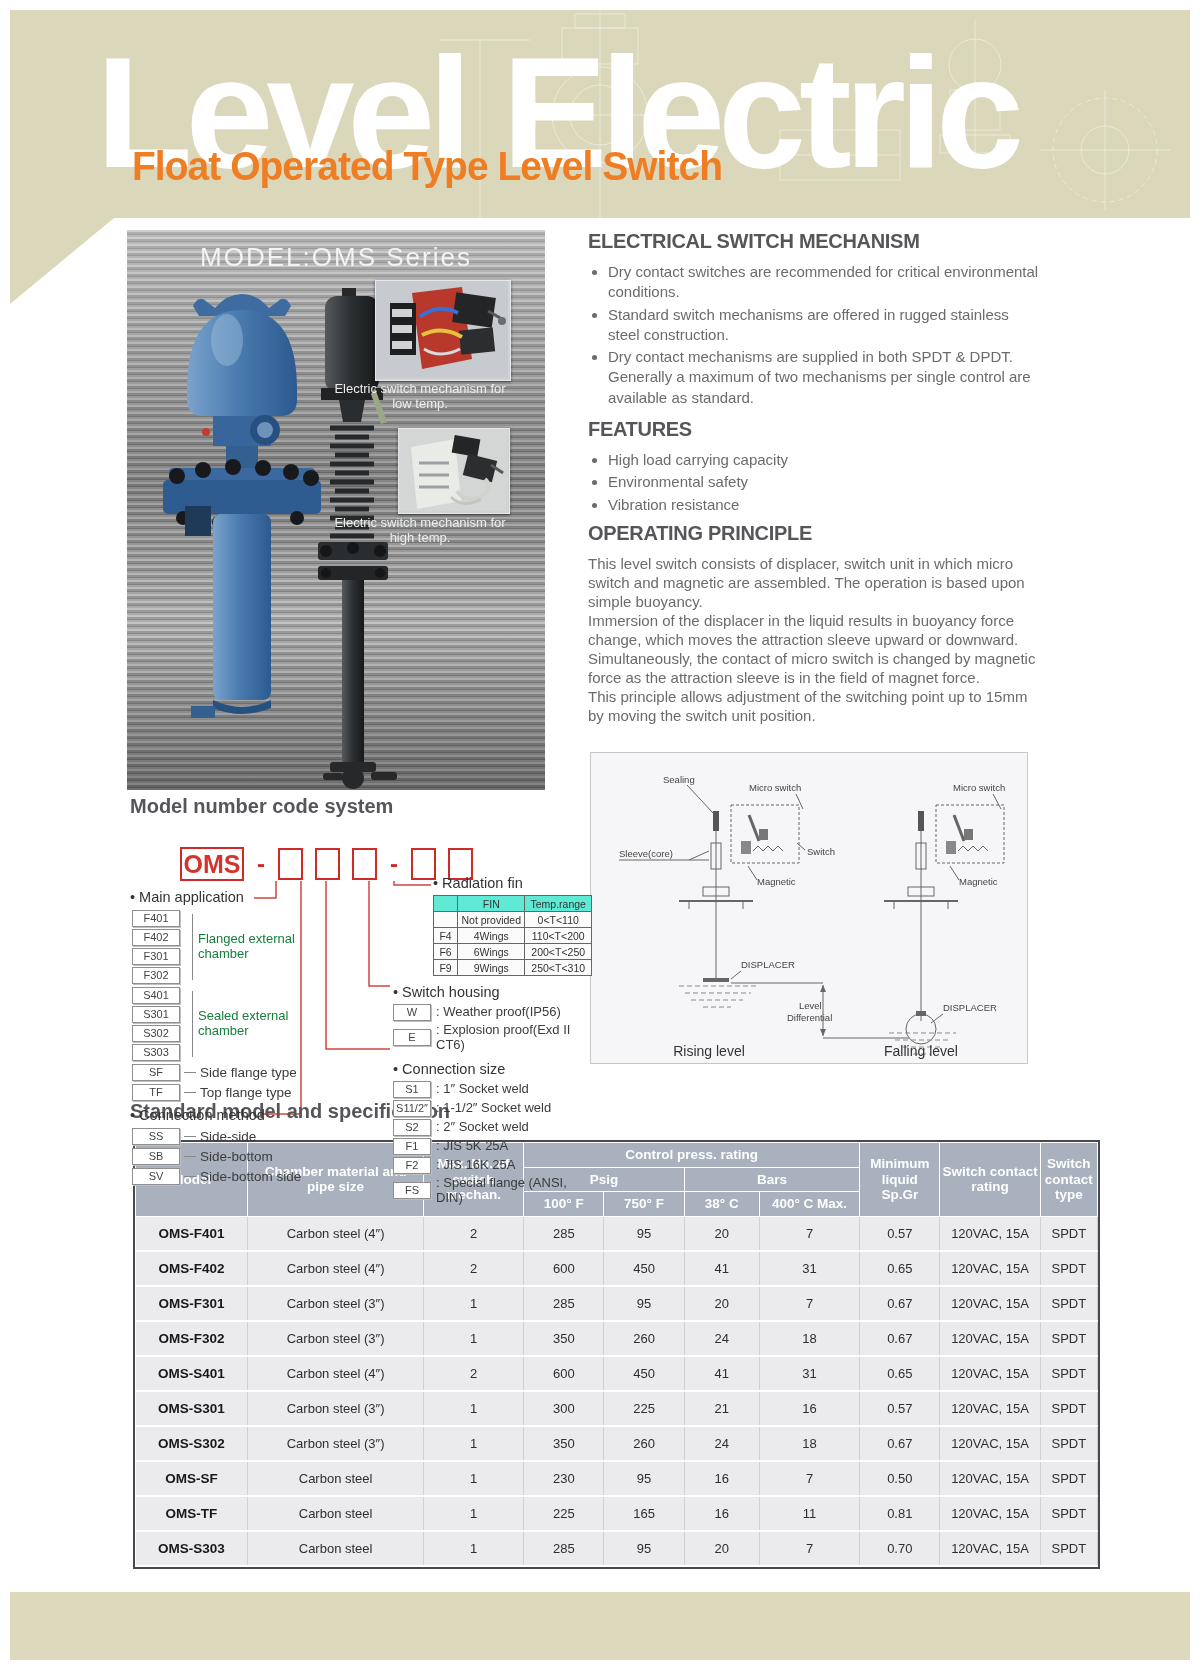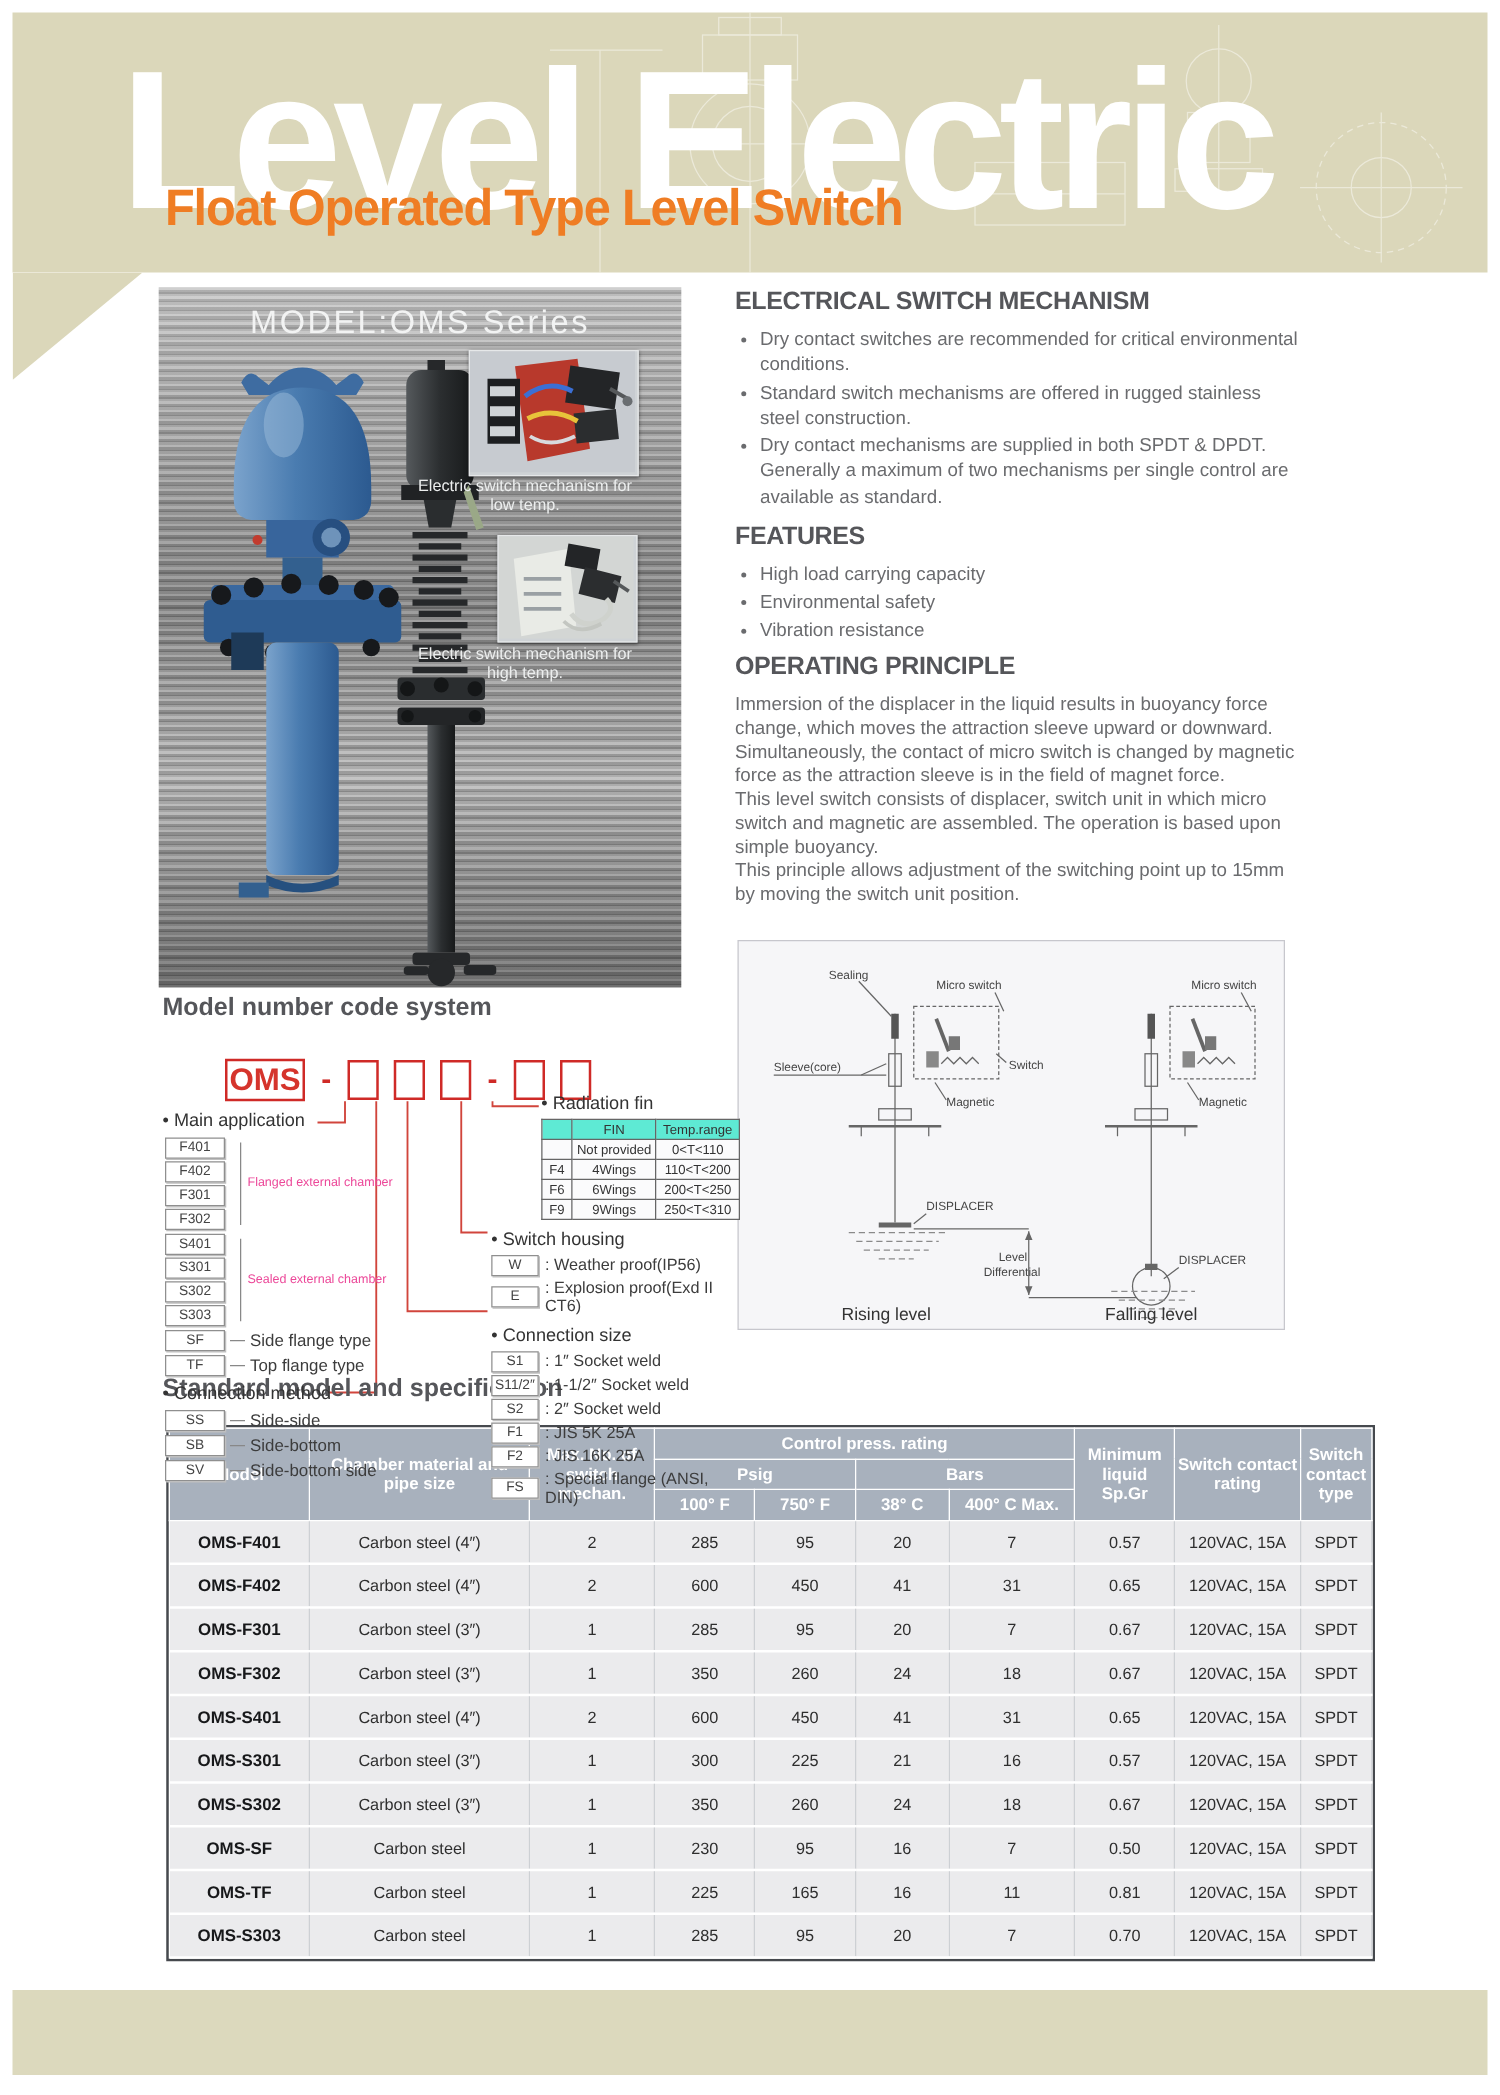--- a/index.html
+++ b/index.html
@@ -51,21 +51,21 @@
   .sbox{width:21px;height:28px;border:2px solid #cf2a27;background:#fff;}
   .colL{position:absolute;left:0;top:44px;width:240px;z-index:1;}
   .colR{position:absolute;left:263px;top:30px;width:199px;z-index:1;}
   .bullet-label{font-size:14.5px;color:#333;height:18px;}
   .bullet-label::before{content:"• ";}
   .code-group{display:flex;align-items:center;gap:5px;margin:3px 0 3px 2px;}
   .codes-col{display:flex;flex-direction:column;gap:2px;}
   .code-box{width:46px;height:15px;line-height:15px;text-align:center;border:1px solid #8f8f8f;background:#fff;
     box-shadow:1px 1px 0 #bfbfbf;font-size:11px;color:#444;}
   .bracket{align-self:stretch;width:7px;border-right:1px solid #888;margin:4px 0;}
-  .group-label{font-size:10px;color:#ec4899;line-height:1.15;width:118px;}
+  .group-label{font-size:13px;color:#15803d;line-height:1.15;width:118px;}
   .single-row{display:flex;align-items:center;gap:4px;margin:3px 0 3px 2px;}
   .dash-line{width:12px;border-top:1px solid #888;}
   .single-label{font-size:13.5px;color:#3c3c3c;}
   table.fin{border-collapse:collapse;margin:2px 0 0 40px;font-size:10.5px;color:#333;background:#fbfbfc;}
   table.fin th,table.fin td{border:1px solid #666;padding:0 3px;height:15px;text-align:center;}
   table.fin thead th{background:#5eead4;font-weight:normal;}
   table.fin td:first-child{width:20px;}
   .kv-row{display:flex;align-items:center;gap:5px;margin:2px 0;}
   .kv-code{min-width:34px;height:15px;line-height:15px;text-align:center;border:1px solid #8f8f8f;background:#fff;
     box-shadow:1px 1px 0 #bfbfbf;font-size:11px;color:#444;padding:0 1px;}
@@ -252,22 +252,22 @@
     <h2>FEATURES</h2>
     <ul>
         <li>High load carrying capacity</li>
         <li>Environmental safety</li>
         <li>Vibration resistance</li>
       </ul>
   </div>
   <div class="abs sec" style="left:588px;top:522px">
     <h2>OPERATING PRINCIPLE</h2>
     <div>
+        <p class="body-p">This level switch consists of displacer, switch unit in which micro switch and magnetic are assembled. The operation is based upon simple buoyancy.</p>
         <p class="body-p">Immersion of the displacer in the liquid results in buoyancy force change, which moves the attraction sleeve upward or downward. Simultaneously, the contact of micro switch is changed by magnetic force as the attraction sleeve is in the field of magnet force.</p>
-        <p class="body-p">This level switch consists of displacer, switch unit in which micro switch and magnetic are assembled. The operation is based upon simple buoyancy.</p>
         <p class="body-p">This principle allows adjustment of the switching point up to 15mm by moving the switch unit position.</p>
       </div>
   </div>
 
   <div class="abs diagram">
     <svg width="434" height="308" fill="none" stroke="#666" stroke-width="1">
 
       <text x="72" y="30" stroke="none" fill="#444" font-size="9.5">Sealing</text>
       <line x1="96" y1="32" x2="122" y2="60"></line>
       <line x1="125" y1="58" x2="125" y2="225"></line>

